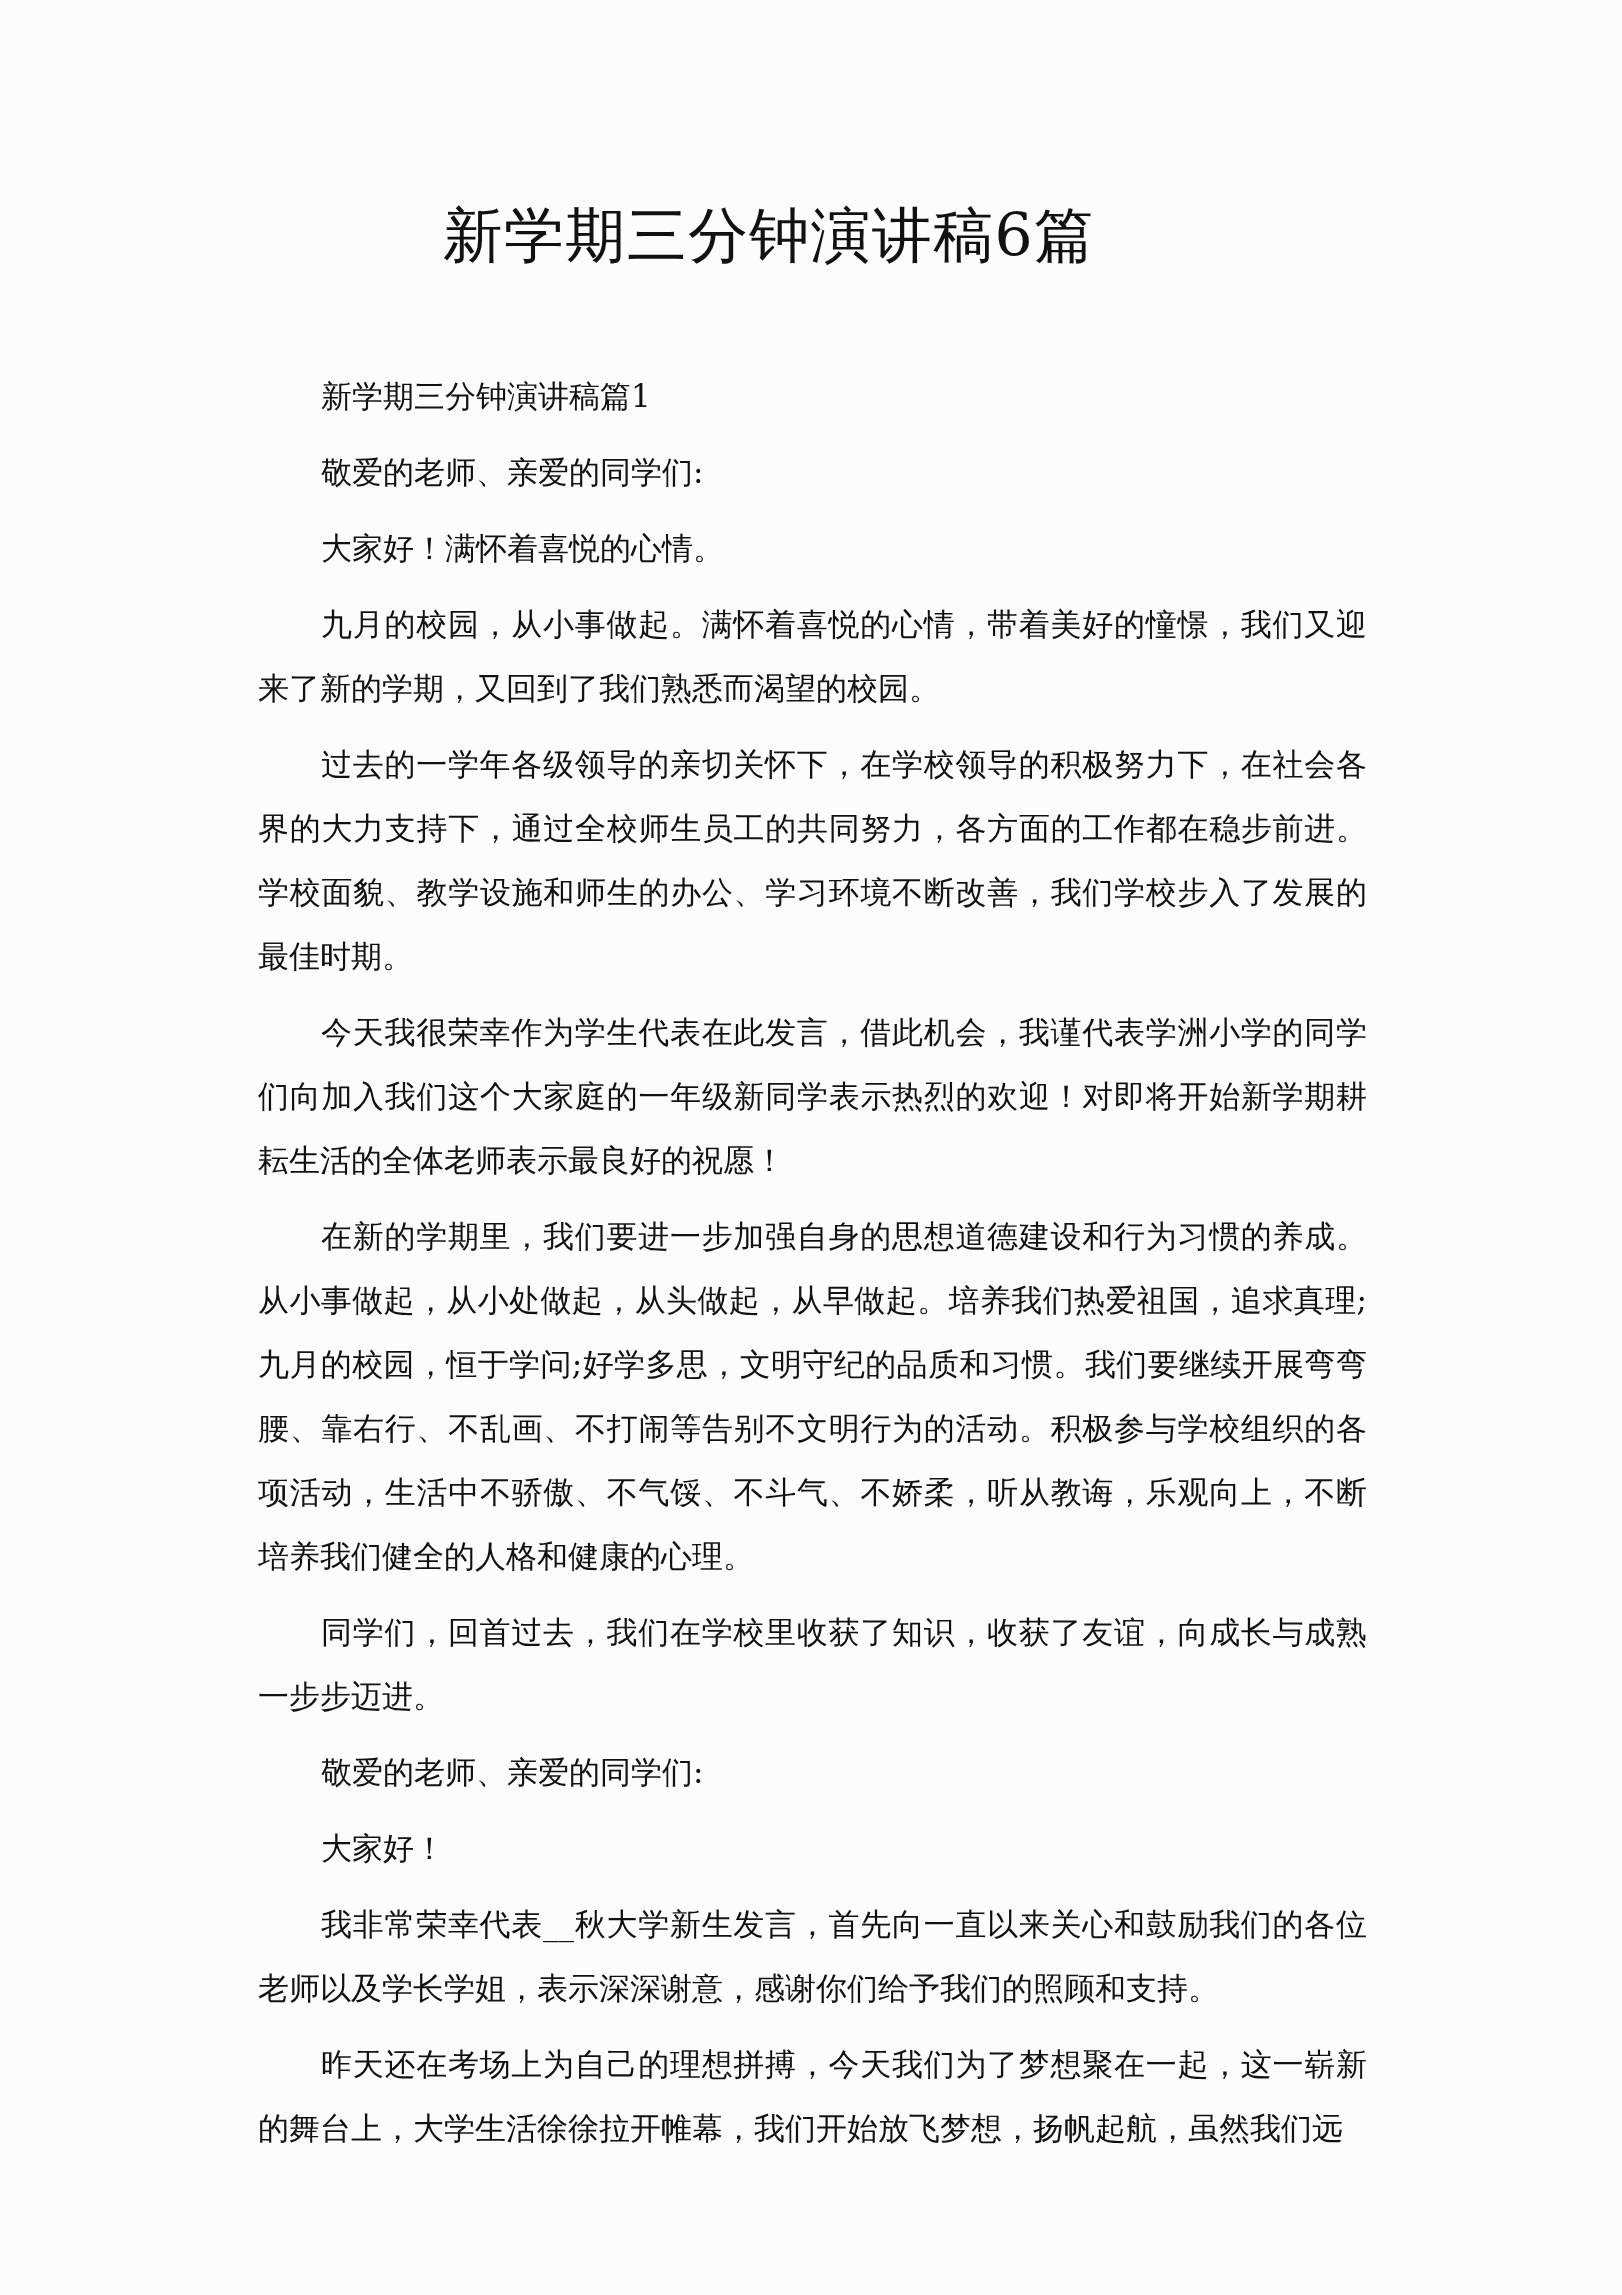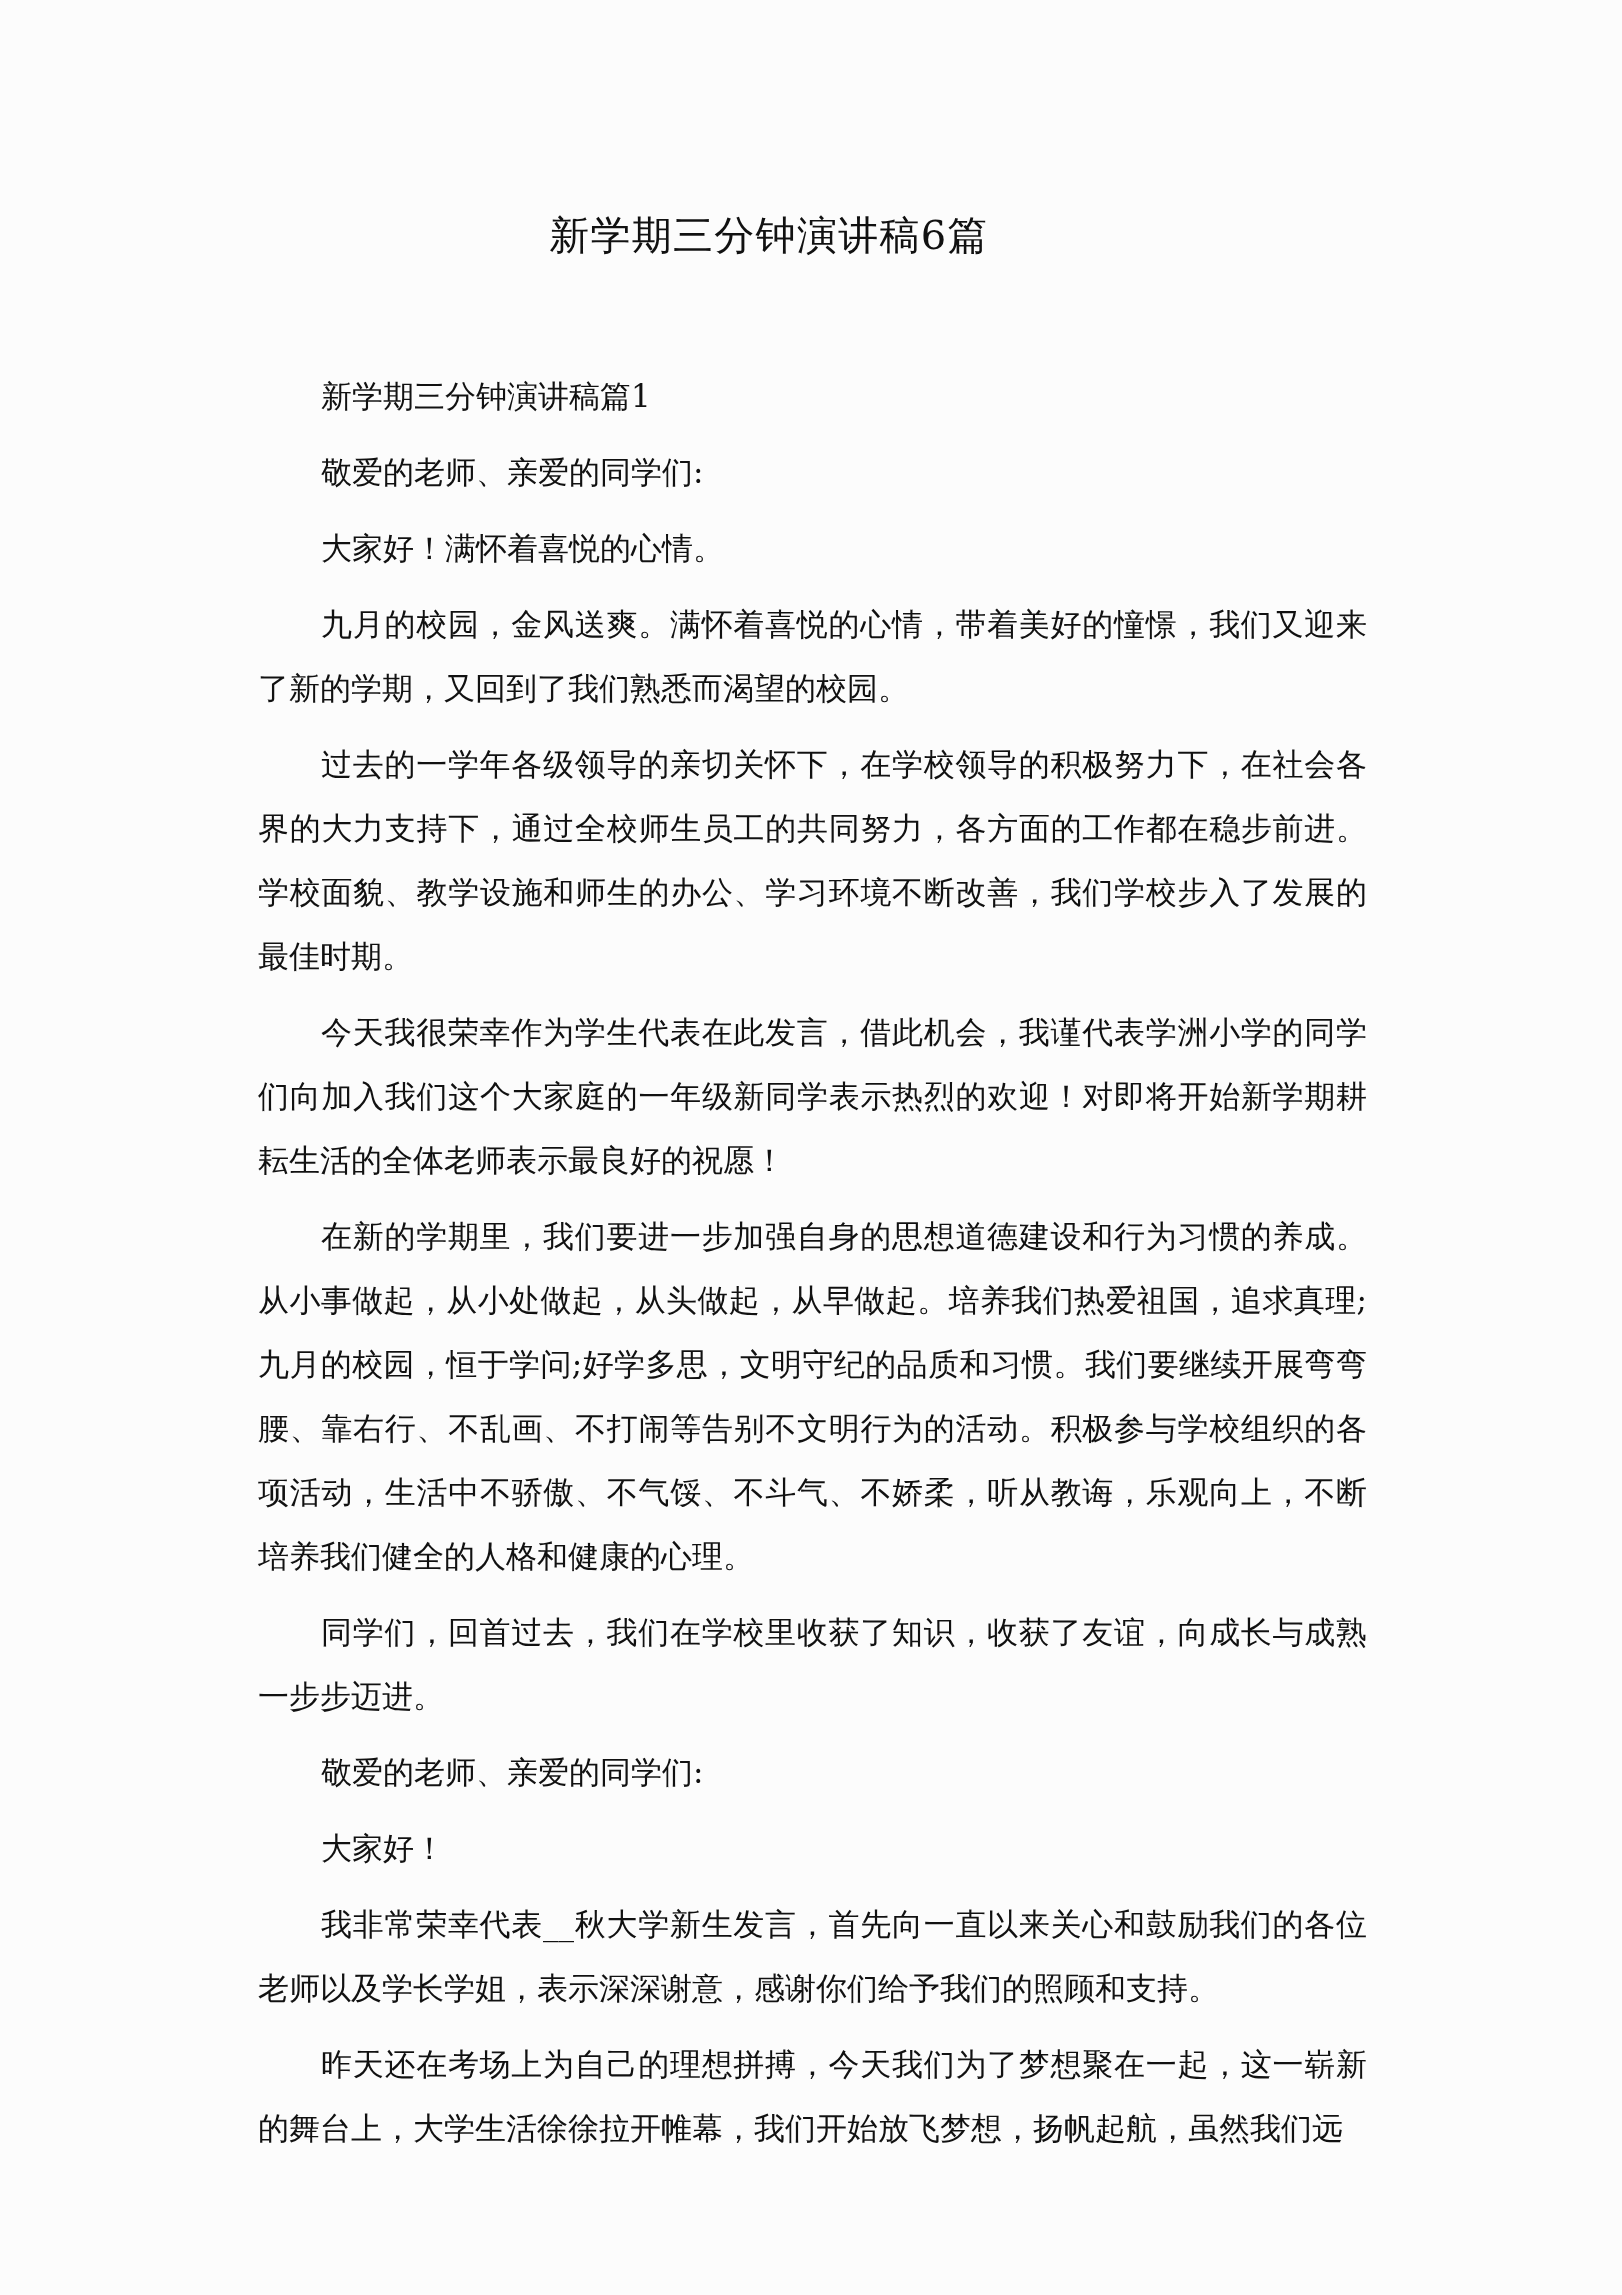--- a/index.html
+++ b/index.html
@@ -21,21 +21,21 @@
       top: 0;
       width: 1623px;
       height: 2295px;
     }
     .doc-title {
       position: absolute;
       top: 196px;
       left: 0;
       width: 1538px;
       text-align: center;
-      font-size: 40px;
+      font-size: 60px;
       line-height: 79px;
       font-weight: normal;
       margin: 0;
       letter-spacing: 1.3px;
     }
     .body-text {
       position: absolute;
       left: 246px;
       top: 352px;
       width: 1133px;
@@ -53,21 +53,21 @@
 </head>
 <body>
 
 <div class="page">
   <h1 class="doc-title">新学期三分钟演讲稿6篇</h1>
 
   <div class="body-text">
     <p class="para">新学期三分钟演讲稿篇1</p>
     <p class="para">敬爱的老师、亲爱的同学们:</p>
     <p class="para">大家好！满怀着喜悦的心情。</p>
-    <p class="para">九月的校园，金风送爽。满怀着喜悦的心情，带着美好的憧憬，我们又迎来了新的学期，又回到了我们熟悉而渴望的校园。</p>
+    <p class="para">九月的校园，从小事做起。满怀着喜悦的心情，带着美好的憧憬，我们又迎来了新的学期，又回到了我们熟悉而渴望的校园。</p>
     <p class="para">过去的一学年各级领导的亲切关怀下，在学校领导的积极努力下，在社会各界的大力支持下，通过全校师生员工的共同努力，各方面的工作都在稳步前进。学校面貌、教学设施和师生的办公、学习环境不断改善，我们学校步入了发展的最佳时期。</p>
     <p class="para">今天我很荣幸作为学生代表在此发言，借此机会，我谨代表学洲小学的同学们向加入我们这个大家庭的一年级新同学表示热烈的欢迎！对即将开始新学期耕耘生活的全体老师表示最良好的祝愿！</p>
     <p class="para">在新的学期里，我们要进一步加强自身的思想道德建设和行为习惯的养成。从小事做起，从小处做起，从头做起，从早做起。培养我们热爱祖国，追求真理;九月的校园，恒于学问;好学多思，文明守纪的品质和习惯。我们要继续开展弯弯腰、靠右行、不乱画、不打闹等告别不文明行为的活动。积极参与学校组织的各项活动，生活中不骄傲、不气馁、不斗气、不娇柔，听从教诲，乐观向上，不断培养我们健全的人格和健康的心理。</p>
     <p class="para">同学们，回首过去，我们在学校里收获了知识，收获了友谊，向成长与成熟一步步迈进。</p>
     <p class="para">敬爱的老师、亲爱的同学们:</p>
     <p class="para">大家好！</p>
     <p class="para">我非常荣幸代表__秋大学新生发言，首先向一直以来关心和鼓励我们的各位老师以及学长学姐，表示深深谢意，感谢你们给予我们的照顾和支持。</p>
     <p class="para">昨天还在考场上为自己的理想拼搏，今天我们为了梦想聚在一起，这一崭新的舞台上，大学生活徐徐拉开帷幕，我们开始放飞梦想，扬帆起航，虽然我们远</p>
   </div>
 </div>

